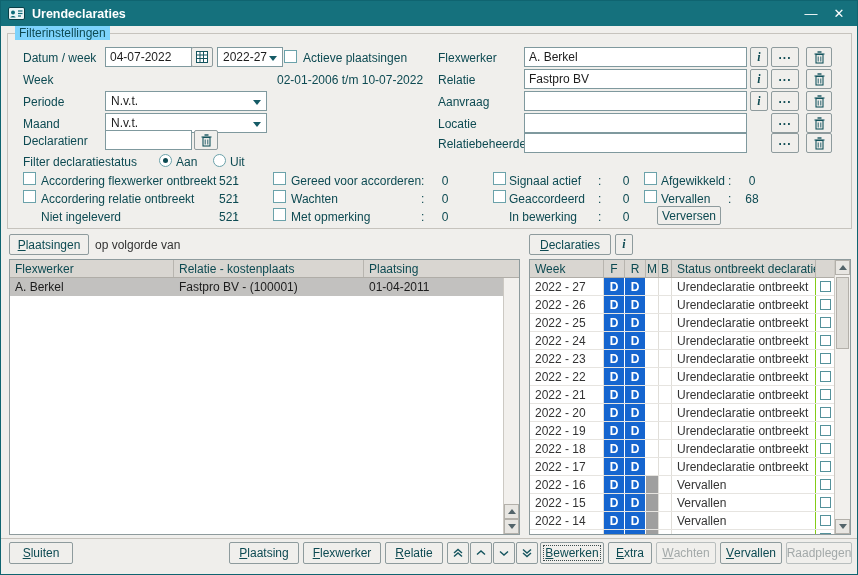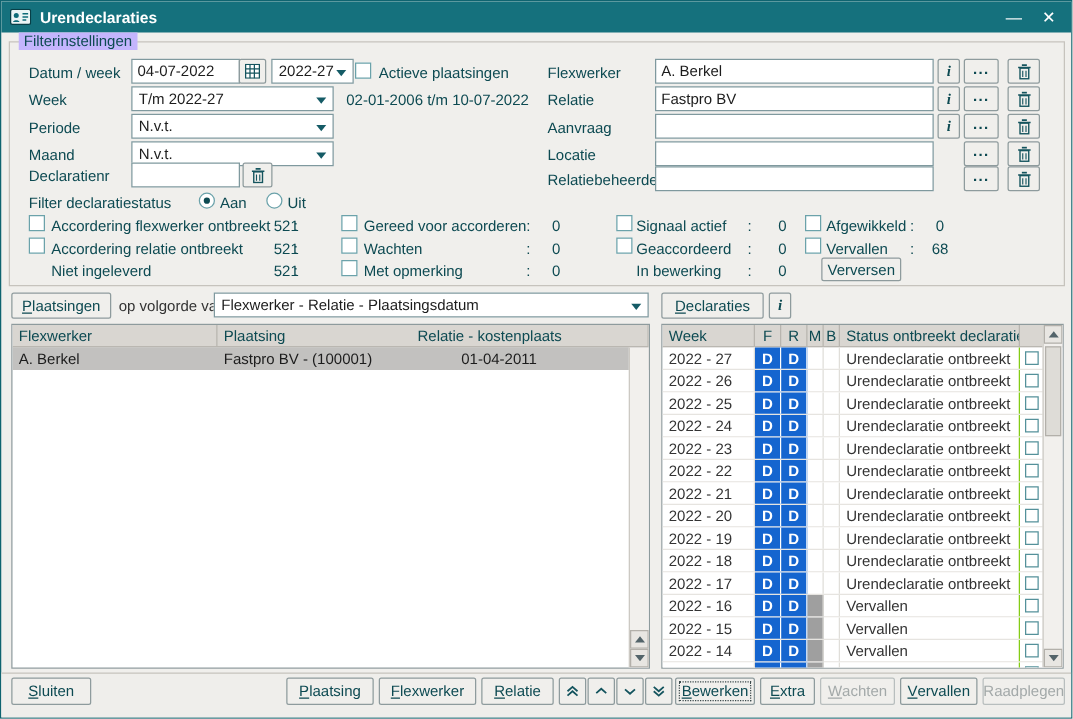--- a/index.html
+++ b/index.html
@@ -15,21 +15,21 @@
   .combo{position:absolute;height:20px;border:1px solid #7f999e;background:#fff;font-size:12px;color:#1c1c1c;display:flex;align-items:center;padding:0 16px 0 5px;white-space:nowrap;overflow:hidden;}
   .combo .arr{position:absolute;right:5px;top:8px;width:0;height:0;border-left:4px solid transparent;border-right:4px solid transparent;border-top:5px solid #155b66;}
   .sbtn{position:absolute;background:#f0efec;border:1px solid #8e9b9d;display:flex;align-items:center;justify-content:center;font-size:12px;color:#0d4a52;border-radius:2px;}
   .ibtn{font-style:italic;font-family:"Liberation Serif",serif;font-weight:bold;}
   .morebtn{font-weight:bold;letter-spacing:1px;padding-bottom:5px;}
   .cb{position:absolute;width:13px;height:13px;border:1px solid #6ba2aa;background:#fff;}
   .radio{position:absolute;width:13px;height:13px;border:1px solid #6ba2aa;border-radius:50%;background:#fff;}
   .radio.sel::after{content:"";position:absolute;left:3px;top:3px;width:5px;height:5px;border-radius:50%;background:#0d4a52;}
   .cval{position:absolute;font-size:12px;color:#0d4a52;text-align:center;white-space:nowrap;}
   .groupbox{position:absolute;border:1px solid #c6c3bd;}
-  .legendbg{position:absolute;background:#c4b5fd;padding:0 4px;font-size:12px;color:#0d4a52;}
+  .legendbg{position:absolute;background:#7dd3fc;padding:0 4px;font-size:12px;color:#0d4a52;}
   .btn{position:absolute;background:#f0efec;border:1px solid #8e9b9d;border-radius:2px;font-size:12px;color:#0d4a52;display:flex;align-items:center;justify-content:center;white-space:nowrap;}
   .btn.disabled{color:#a3a9a9;border-color:#b8bebe;}
   .btn.focused{outline:1px dotted #3c4b4d;outline-offset:-4px;}
   
   .ltable{position:absolute;left:8px;top:258px;width:511px;height:276px;background:#fff;border:1px solid #8e9b9d;overflow:hidden;}
   .lt-head{display:flex;height:18px;background:#d9d6d1;border-bottom:1px solid #b0ada7;color:#0d4a52;}
   .lt-th{font-size:12px;padding:2px 0 0 5px;border-right:1px solid #b8b5af;white-space:nowrap;overflow:hidden;}
   .lt-row{display:flex;height:18px;font-size:12px;color:#1c1c1c;}
   .lt-row.selected{background:#c2c1bf;}
   .lt-c{padding:2px 0 0 5px;white-space:nowrap;overflow:hidden;}
@@ -92,24 +92,20 @@
       </svg>
   </div>
   <div class="combo" style="left:216px;top:46px;width:66px;">
     <span>2022-27</span>
     <span class="arr"></span>
   </div>
   <span class="cb" style="left:283px;top:49px;"></span>
   <span class="lbl" style="left:302px;top:50px;">Actieve plaatsingen</span>
 
   <span class="lbl" style="left:22px;top:72px;">Week</span>
-  <div class="combo" style="left:104px;top:68px;width:162px;">
-    <span>T/m 2022-27</span>
-    <span class="arr"></span>
-  </div>
   <span class="lbl" style="left:276px;top:72px;">02-01-2006 t/m 10-07-2022</span>
 
   <span class="lbl" style="left:22px;top:94px;">Periode</span>
   <div class="combo" style="left:104px;top:90px;width:162px;">
     <span>N.v.t.</span>
     <span class="arr"></span>
   </div>
 
   <span class="lbl" style="left:22px;top:116px;">Maand</span>
   <div class="combo" style="left:104px;top:112px;width:162px;">
@@ -253,32 +249,28 @@
   <span class="cval" style="left:424px;top:209px;width:40px;">0</span>
 
   <span class="lbl" style="left:508px;top:209px;">In bewerking</span>
   <span class="lbl" style="left:597px;top:209px;">:</span>
   <span class="cval" style="left:602px;top:209px;width:46px;">0</span>
 
   <div class="btn" style="left:656px;top:205px;width:64px;height:19px;">Verversen</div>
 
   <div class="btn" style="left:8px;top:233px;width:80px;height:21px;"><u>P</u>laatsingen</div>
   <span class="lbl" style="left:94px;top:237px;color:#333;">op volgorde van</span>
-  <div class="combo" style="left:170px;top:233px;width:348px;">
-    <span>Flexwerker - Relatie - Plaatsingsdatum</span>
-    <span class="arr"></span>
-  </div>
   <div class="btn" style="left:528px;top:233px;width:82px;height:21px;"><u>D</u>eclaraties</div>
   <div class="sbtn ibtn" style="left:614px;top:233px;width:18px;height:21px;">i</div>
 
   <div class="ltable">
     <div class="lt-head">
       <div class="lt-th" style="width:164px;">Flexwerker</div>
+      <div class="lt-th" style="width:190px;">Relatie - kostenplaats</div>
       <div class="lt-th" style="flex:1;border-right:none;">Plaatsing</div>
-      <div class="lt-th" style="width:190px;">Relatie - kostenplaats</div>
     </div>
     <div>
         <div class="lt-row selected">
           <div class="lt-c lt-c0">A. Berkel</div>
           <div class="lt-c lt-c1">Fastpro BV - (100001)</div>
           <div class="lt-c lt-c2">01-04-2011</div>
         </div>
       </div>
     <div class="lt-sb">
       <div class="sb-btn" style="bottom:15px;">

